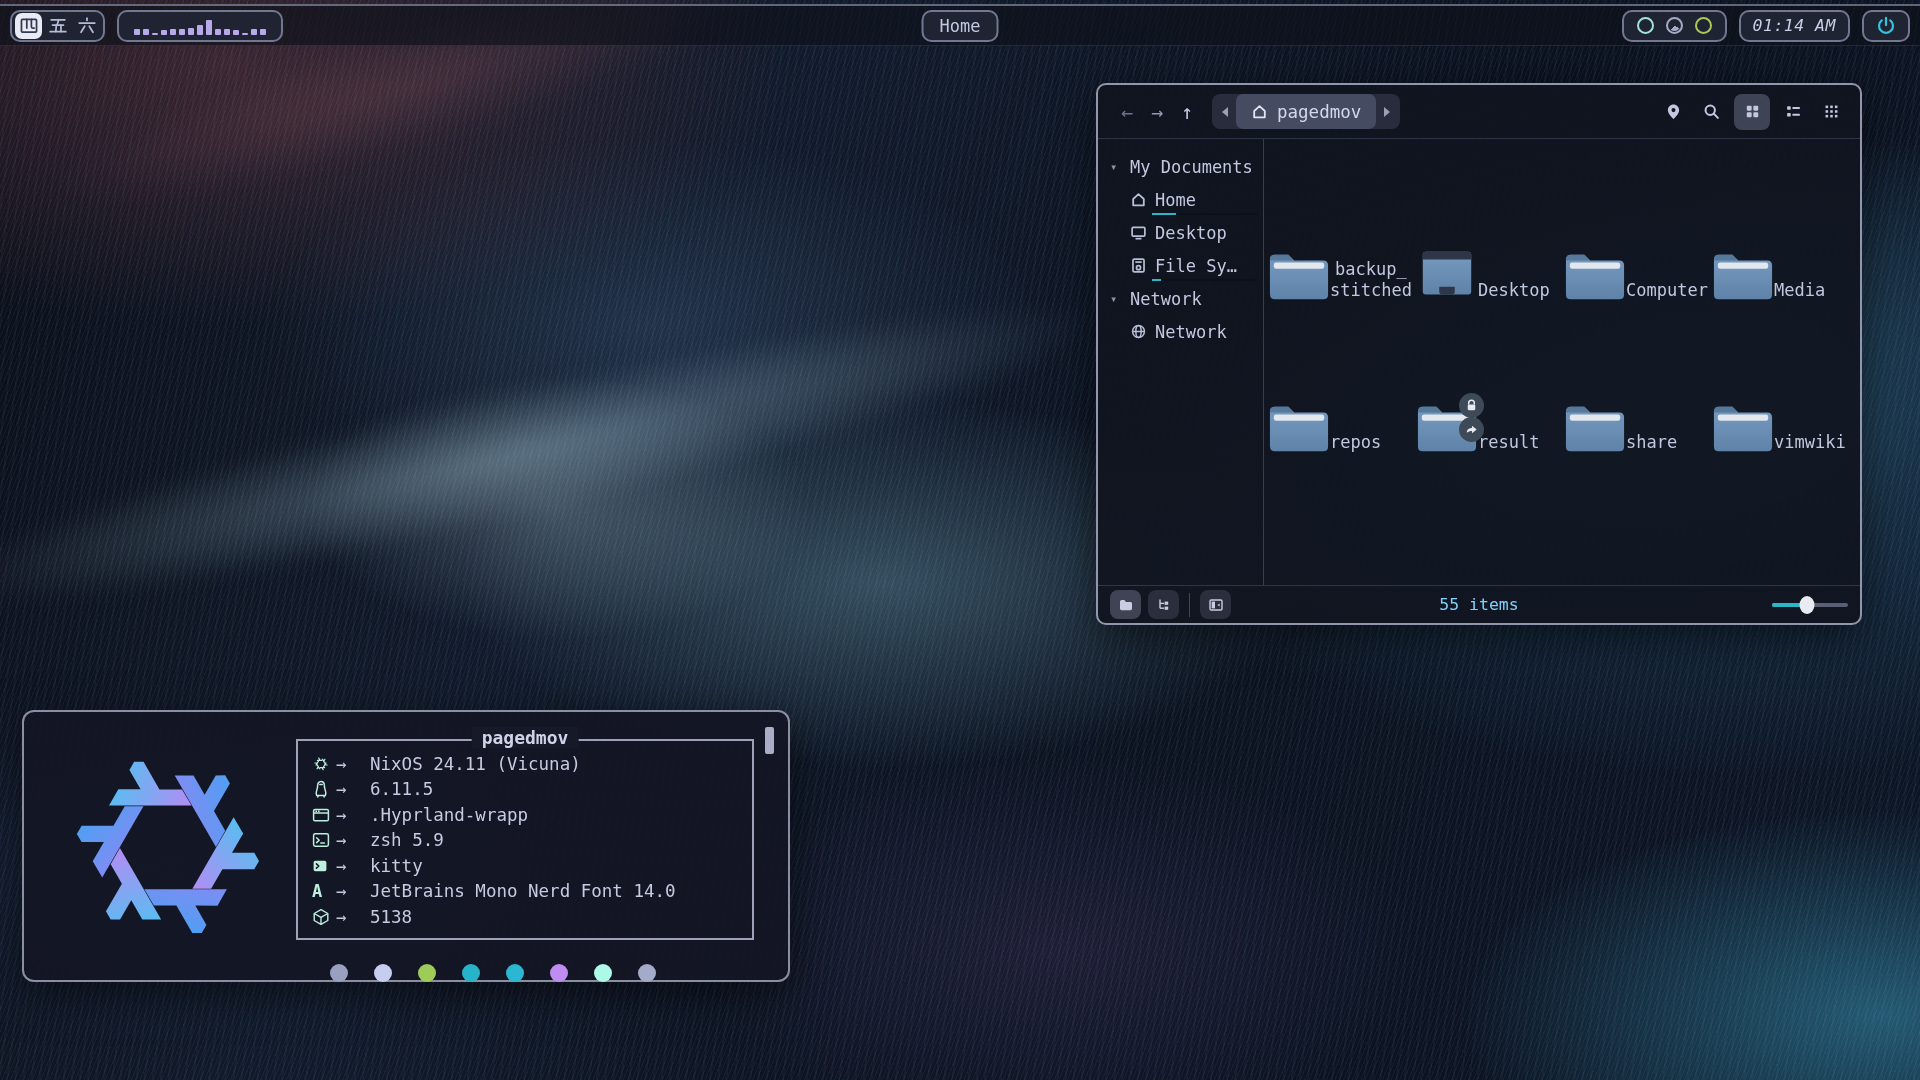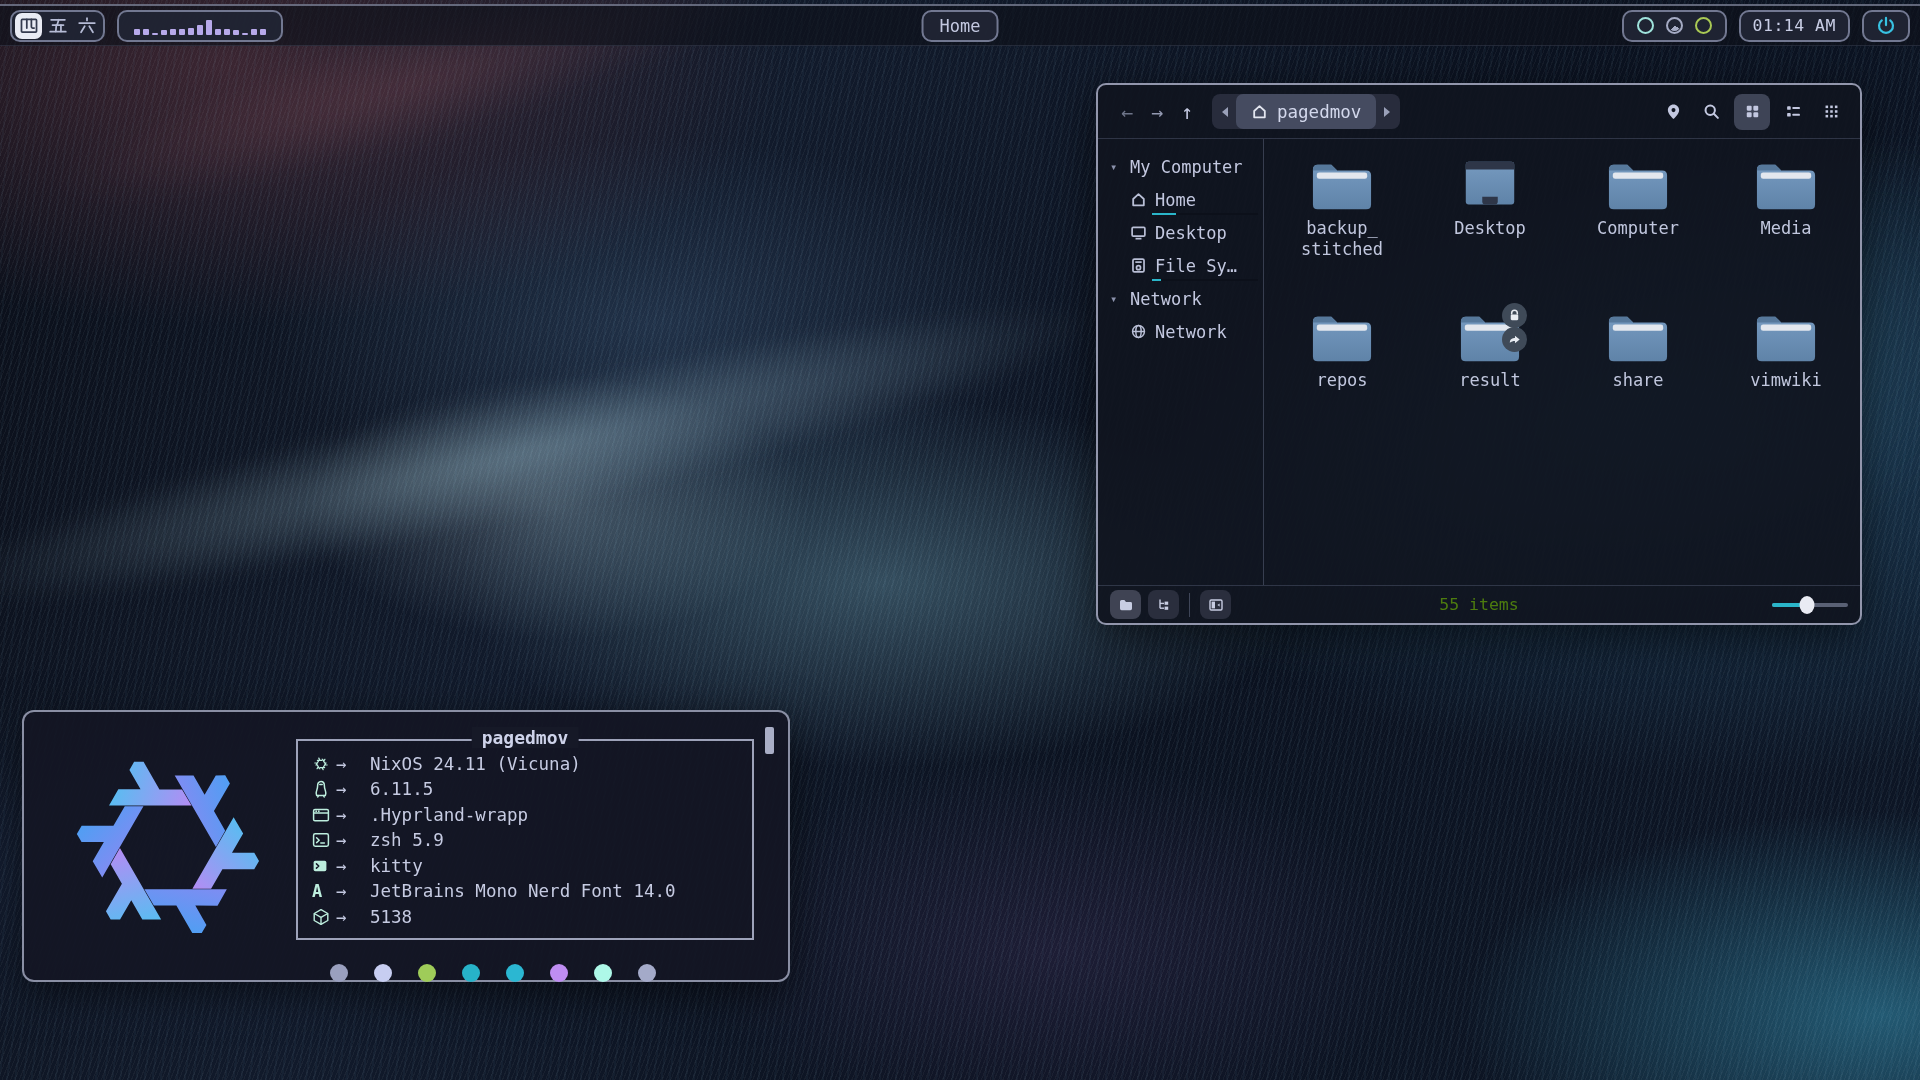--- a/index.html
+++ b/index.html
@@ -34,21 +34,21 @@
         background:radial-gradient(closest-side, rgba(90,200,240,.18), transparent); }
   .s3 { left:2%; top:2%; width:40%; height:120px; transform:rotate(-16deg);
         background:radial-gradient(closest-side, rgba(190,110,120,.16), transparent); }
 
   
   .topbar { position:absolute; left:0; right:0; top:4px; height:42px;
     background:rgba(13,16,26,.66);
     border-top:2px solid rgba(165,172,198,.55);
     border-bottom:1px solid rgba(100,108,136,.25);
     display:flex; align-items:center; padding:0 10px; z-index:5; }
-  .bar-left, .bar-right { display:flex; align-items:center; gap:12px; }
+  .bar-left, .bar-right { display:flex; align-items:center; gap:12px;font-style:italic; }
   .bar-right { margin-left:auto; }
   .pill { background:rgba(33,37,52,.92); border:2px solid rgba(143,150,178,.75);
     border-radius:10px; height:32px; display:flex; align-items:center; }
   .ws { padding:0 3px; gap:2px; }
   .ws button { width:27px; height:26px; border:0; background:transparent; border-radius:7px;
     color:#b6bcd6; display:flex; align-items:center; justify-content:center; cursor:pointer; }
   .ws button.active { background:#e9ebf4; color:#343a4e; }
   .viz { padding:0 12px; gap:3px; width:166px; justify-content:center; }
   .viz-bars { display:flex; align-items:flex-end; gap:3px; height:18px; }
   .viz-bars i { display:block; width:6px; border-radius:1px; }
@@ -92,35 +92,35 @@
   .side-row { height:33px; display:flex; align-items:center; gap:8px; cursor:pointer;
     color:#c3c8e0; position:relative; }
   .side-hdr .caret { color:#8b92ac; font-size:12px; width:12px; }
   .side-item { padding-left:20px; }
   .side-item .sicon { width:17px; display:flex; color:#b9bfd6; }
   .uline { position:absolute; left:42px; bottom:1px; height:2px; width:106px;
     background:linear-gradient(90deg,#2ab5c9 0 24px, #0c101a 24px); }
   .uline.tick { background:linear-gradient(90deg,#2ab5c9 0 9px, #0c101a 9px); }
   .fm-grid { flex:1; display:grid; grid-template-columns:repeat(4,148px); grid-auto-rows:152px;
     padding:10px 0 0 4px; align-content:start; }
-  .fitem { display:flex; flex-direction:column; align-items:center; padding-top:10px; cursor:pointer; }
+  .fitem { display:flex; flex-direction:row; align-items:flex-end; padding-top:10px; cursor:pointer; }
   .fitem .ficon { width:62px; height:52px; position:relative; }
   .fitem .flabel { margin-top:7px; font-size:17px; color:#c1c7de; text-align:center;
     white-space:pre-line; line-height:1.25; }
   .emblem { position:absolute; width:25px; height:25px; border-radius:50%; background:#3f4a58;
     display:flex; align-items:center; justify-content:center; }
   .em-lock { right:-6px; top:-8px; }
   .em-link { right:-6px; top:16px; }
   .fm-status { height:38px; border-top:1px solid rgba(120,128,158,.30); display:flex;
     align-items:center; padding:0 12px; position:relative; }
   .st-btn { width:31px; height:29px; border:0; border-radius:8px; background:#2a2e3d;
     color:#c8cde2; display:flex; align-items:center; justify-content:center; margin-right:7px; cursor:pointer; }
   .st-btn.active { background:#3f4353; }
   .st-sep { width:1px; height:24px; background:rgba(120,128,158,.45); margin:0 10px 0 3px; }
-  .st-count { position:absolute; left:50%; transform:translateX(-50%); font-size:16.5px; color:#4d7c0f; }
+  .st-count { position:absolute; left:50%; transform:translateX(-50%); font-size:16.5px; color:#7dd3fc; }
   .zoomer { margin-left:auto; width:76px; position:relative; height:20px; cursor:pointer; }
   .zoomer .track { position:absolute; top:8px; left:0; right:0; height:4px; background:#596074; border-radius:2px; }
   .zoomer .fill { position:absolute; top:8px; left:0; height:4px; background:#2ab5c9; border-radius:2px; }
   .zoomer .thumb { position:absolute; top:1px; width:15px; height:18px; border-radius:50%;
     background:#e9ebf3; transform:translateX(-50%); }
 
   
   .fetch { position:absolute; left:22px; top:710px; width:768px; height:272px;
     background:rgba(19,22,35,.93); border:2px solid rgba(169,174,198,.8); border-radius:12px;
     box-shadow:0 12px 44px rgba(0,0,0,.55); display:flex; padding:12px 20px 10px 16px; z-index:4; }
@@ -444,21 +444,21 @@
         <svg width="17" height="17">
             <use href="#i-dots9"></use>
           </svg>
       </button>
     </div>
   </div>
   <div class="fm-body">
     <aside class="fm-side">
       <div class="side-row side-hdr">
         <span class="caret">▾</span>
-        <span>My Computer</span>
+        <span>My Documents</span>
       </div>
       <div class="side-row side-item">
         <span class="sicon">
             <svg width="17" height="17">
               <use href="#i-home"></use>
             </svg>
           </span>
         <span>Home</span>
         <i class="uline"></i>
       </div>

